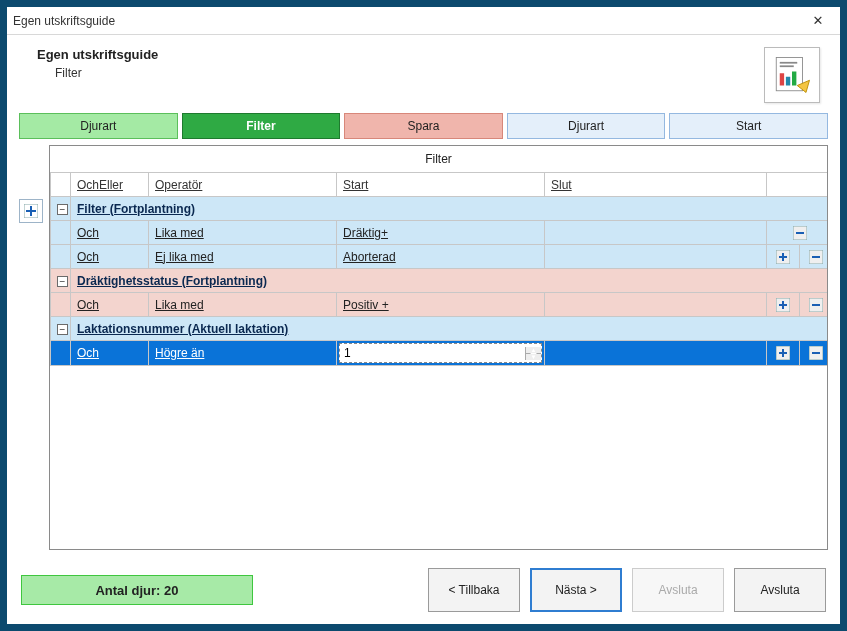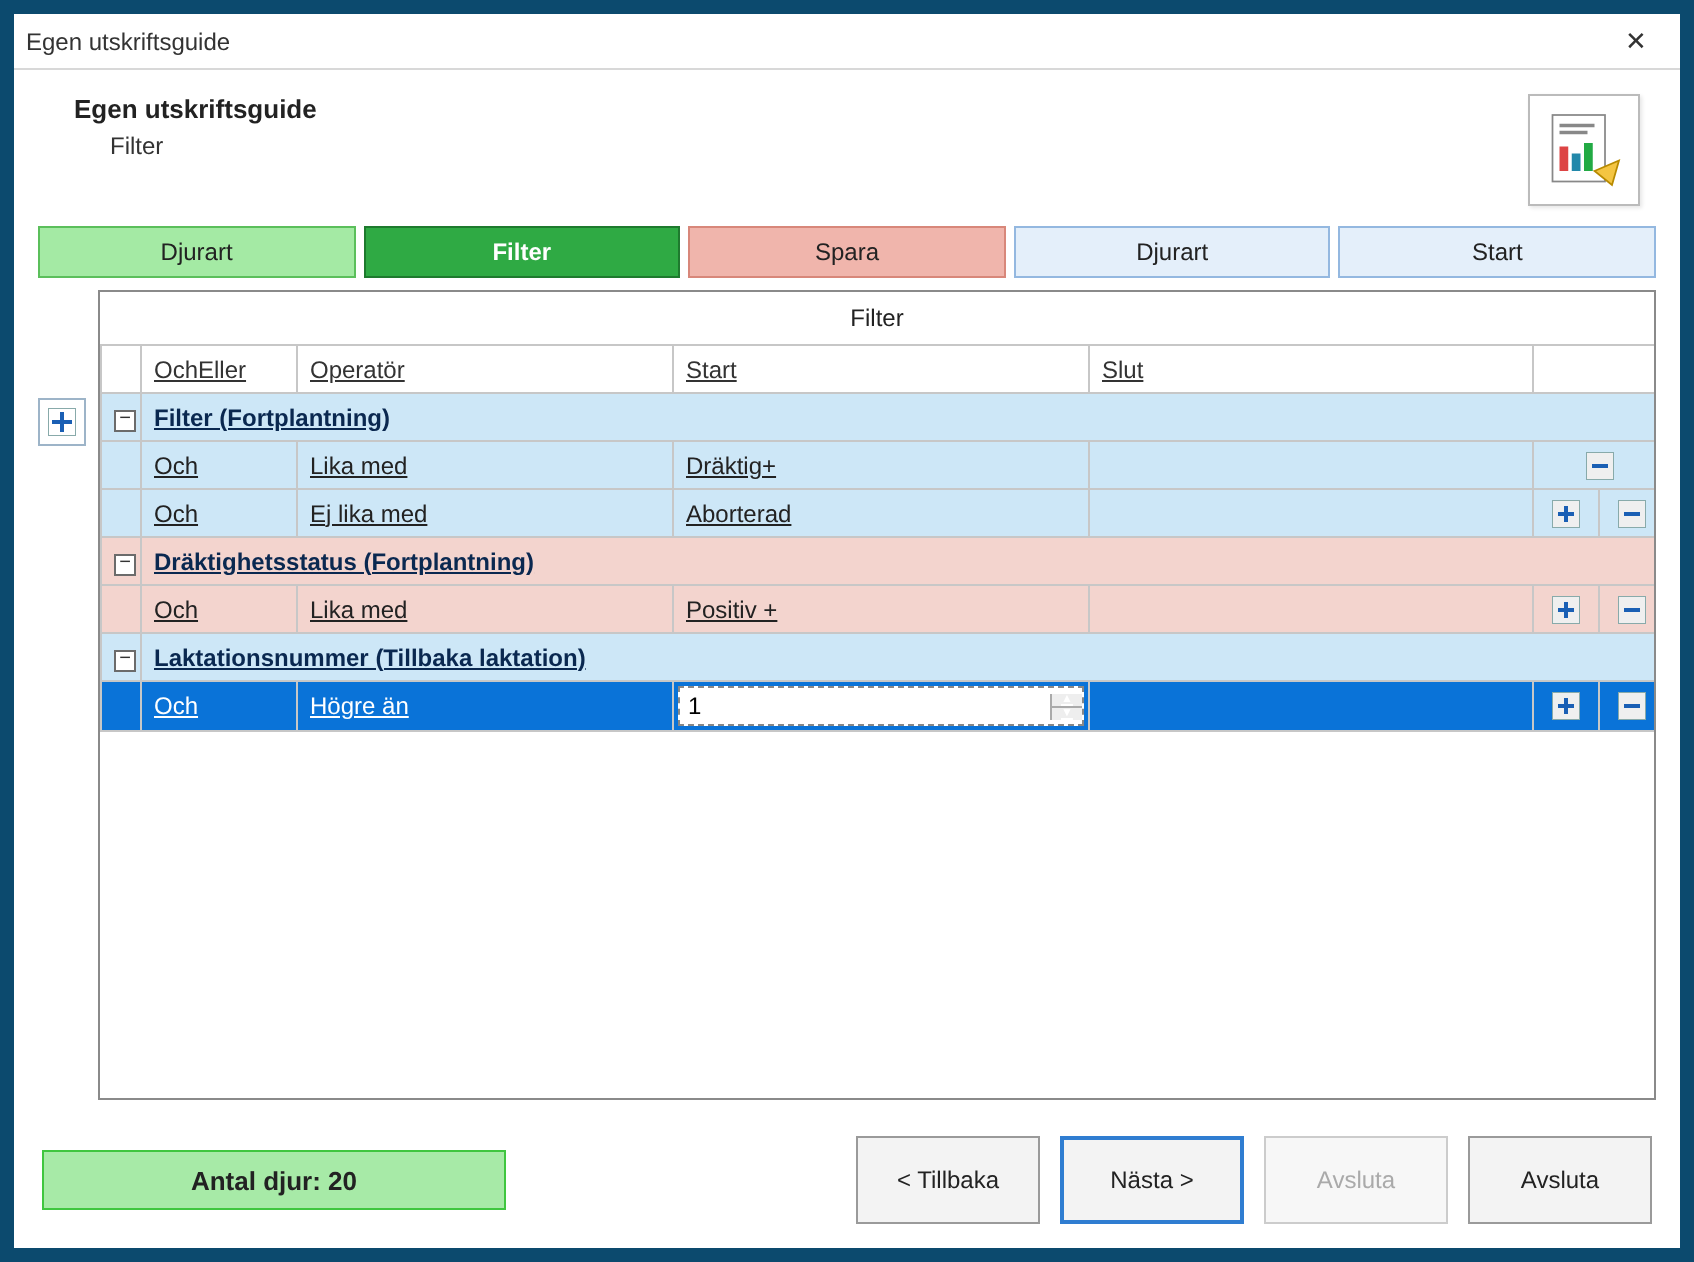--- a/index.html
+++ b/index.html
@@ -375,21 +375,21 @@
                           <rect class="bg" x="0" y="0" width="14" height="14" stroke="#8aa"></rect>
                           <path d="M3 7 H11" stroke-width="2"></path>
                         </svg>
                       </span>
                     </div>
                   </div>
                 </td>
               </tr>
               <tr class="group-row ">
                 <td><span class="expand-box">−</span></td>
-                <td colspan="5">Laktationsnummer (Tillbaka laktation)</td>
+                <td colspan="5">Laktationsnummer (Aktuell laktation)</td>
               </tr>
               <tr class="data-row active">
                 <td></td>
                 <td>Och</td>
                 <td>Högre än</td>
                 <td style="padding:2px;">
                   <div class="num-input-wrap">
                     <input class="num-input" value="1" style="">
                     <div class="spinner">
                       <div class="spin">▲</div>

